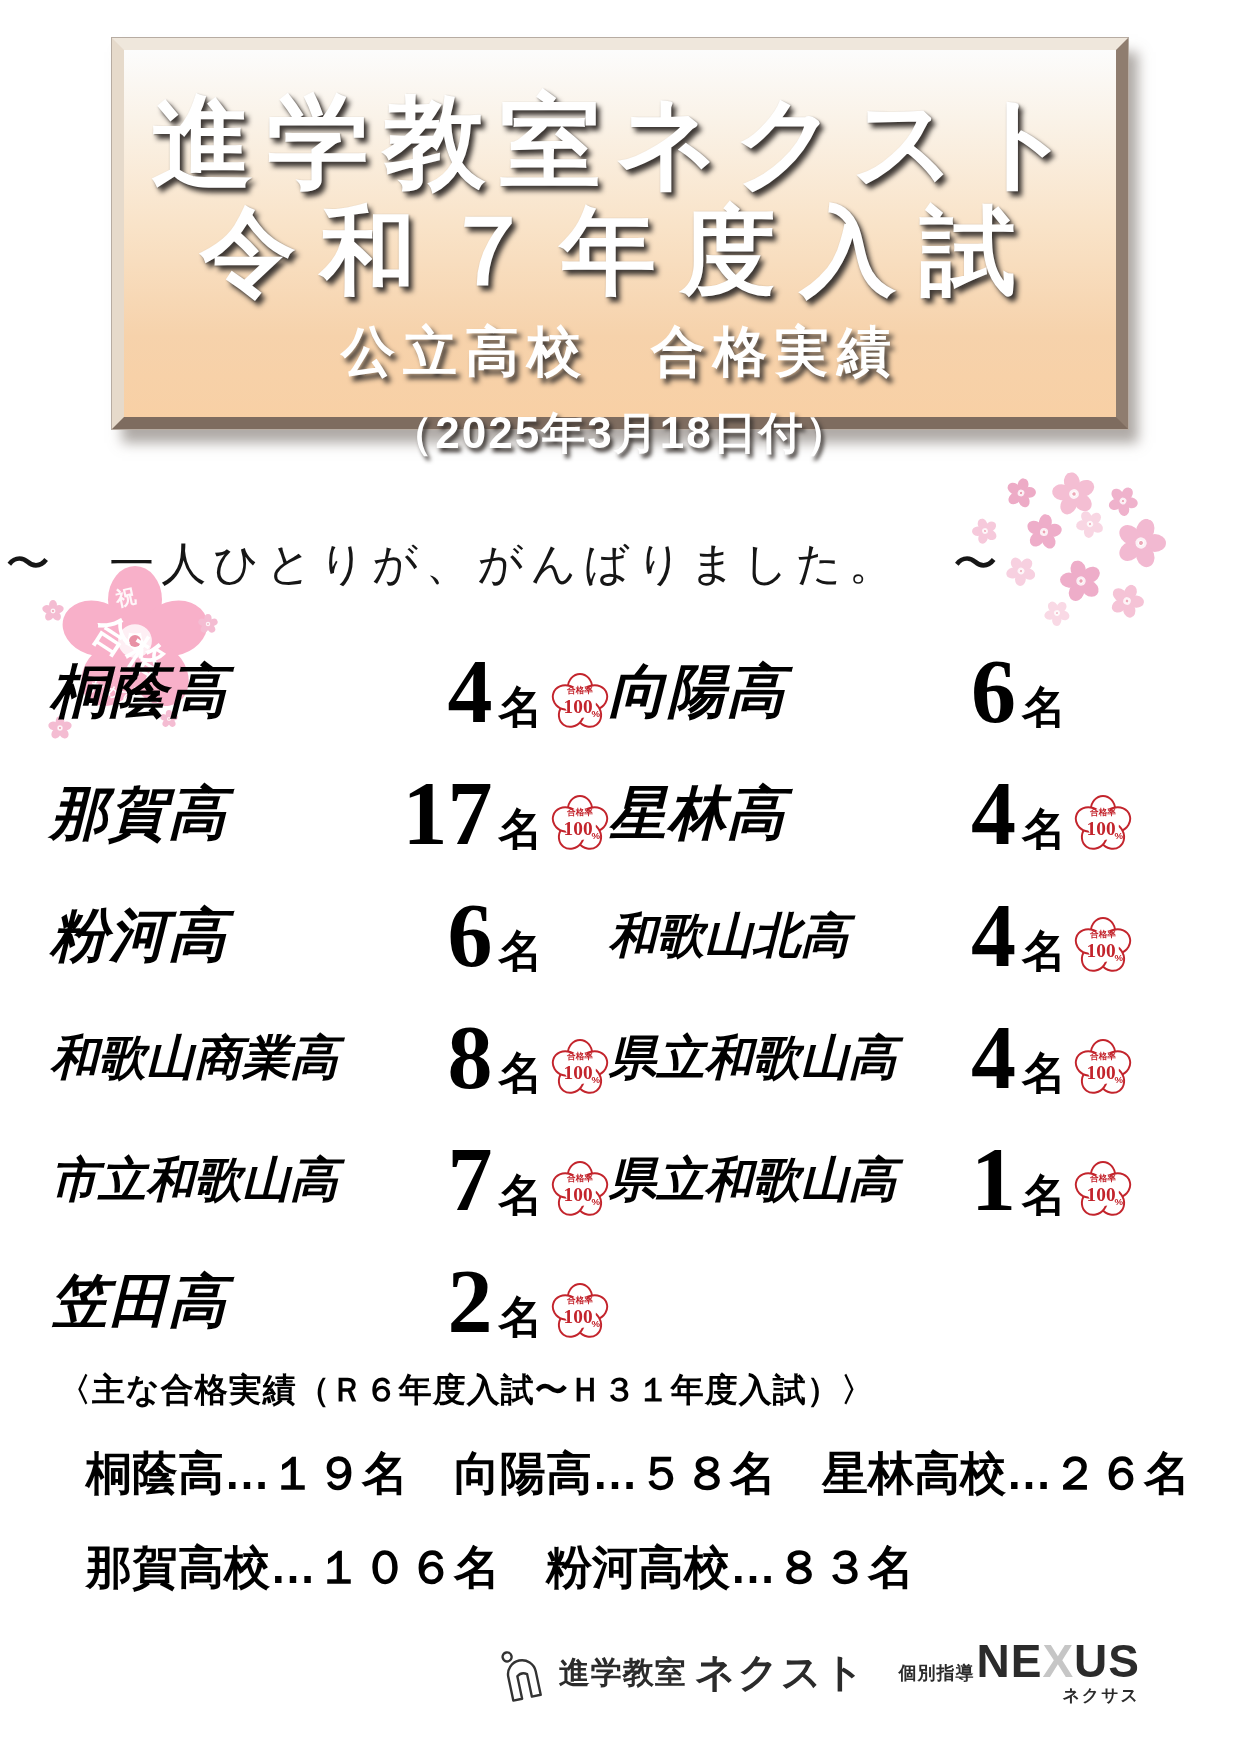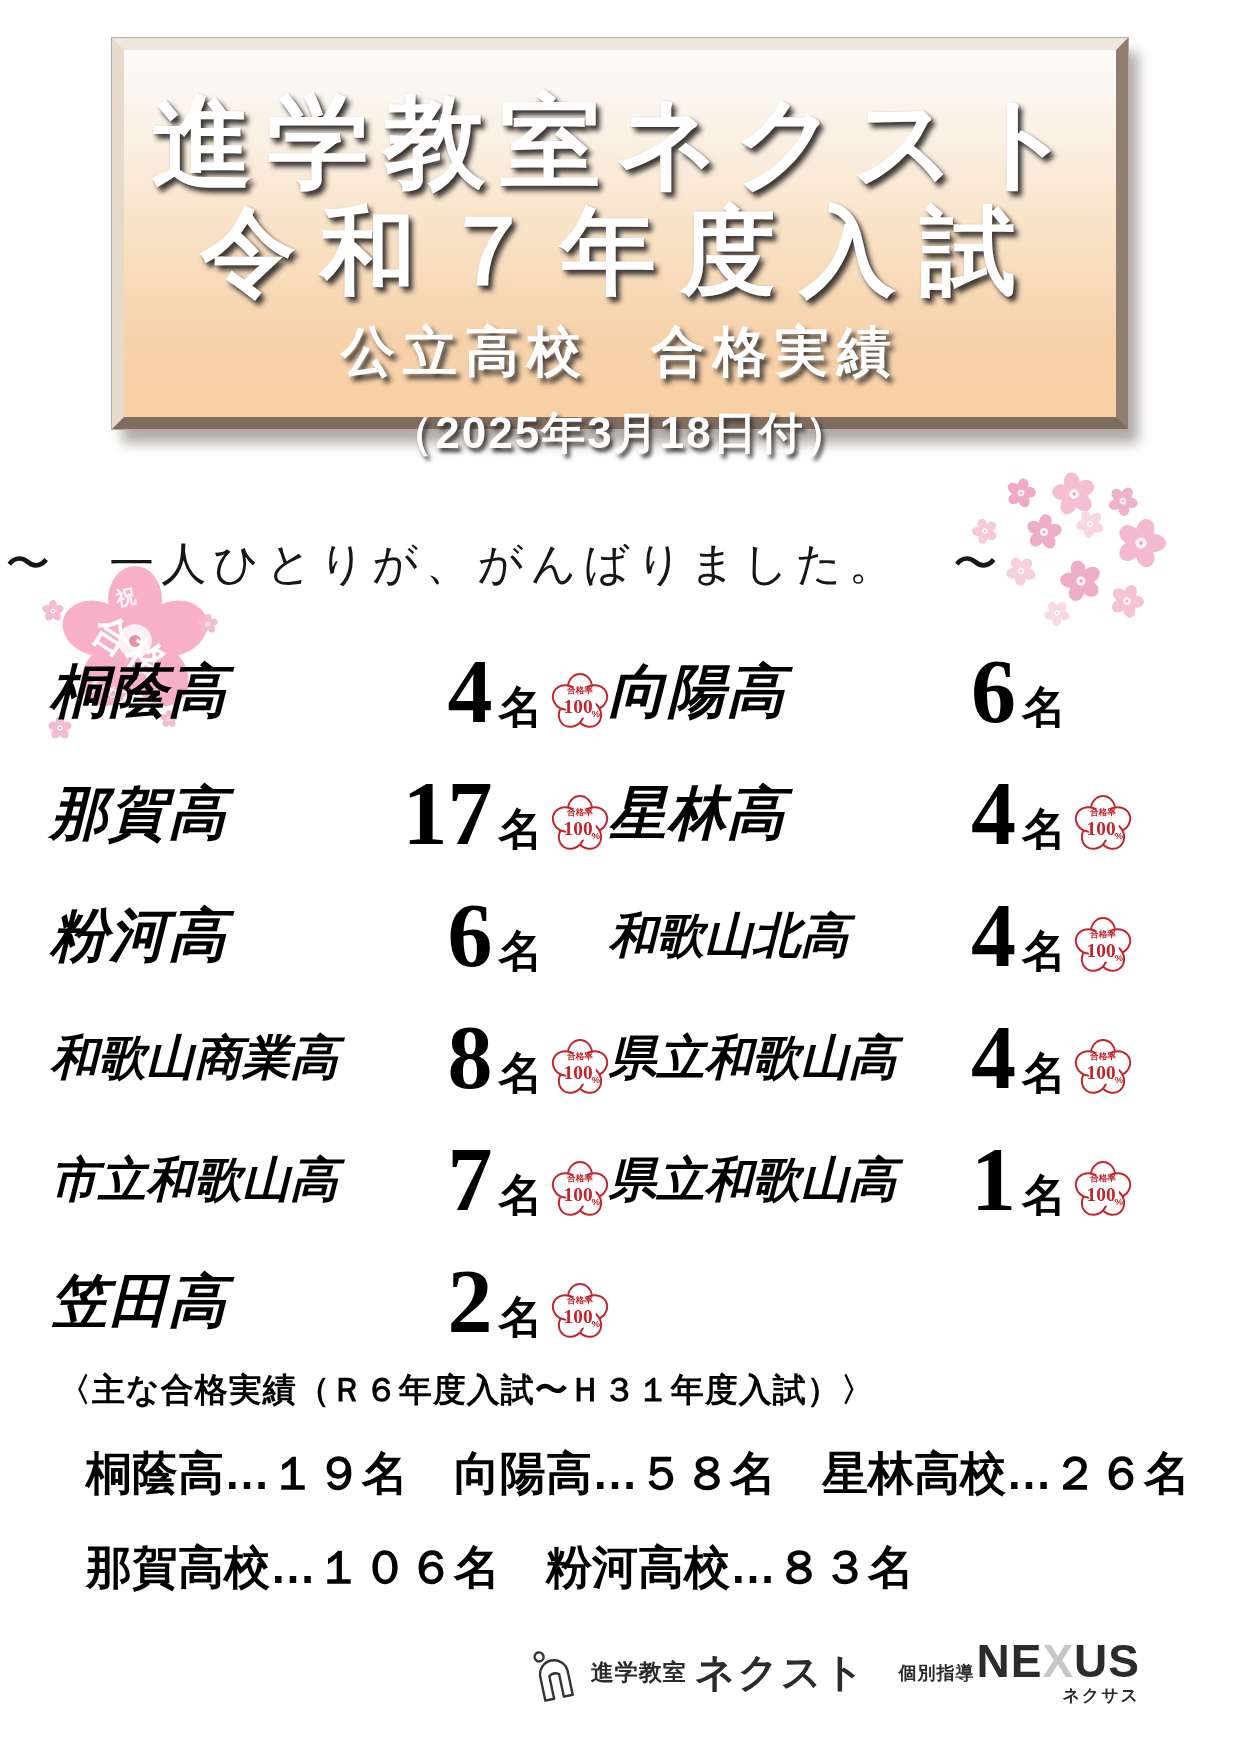--- a/index.html
+++ b/index.html
@@ -71,21 +71,21 @@
   .past-heading{font-size:33px;font-weight:bold;letter-spacing:1px;white-space:nowrap;}
   .past-line{font-size:46px;font-weight:bold;margin-left:28px;white-space:nowrap;}
   .past-line.l1{margin-top:30px;}
   .past-line.l2{margin-top:32px;}
   
   .footer{
     position:absolute;top:1638px;right:100px;display:flex;align-items:center;
     color:#2b2b2b;
   }
   .nlogo{width:48px;height:58px;margin-right:12px;}
-  .brand1-small{font-size:23px;font-weight:bold;letter-spacing:1px;}
+  .brand1-small{font-size:31px;font-weight:bold;letter-spacing:1px;}
   .brand1-large{font-size:40px;font-weight:900;letter-spacing:2px;margin-left:8px;}
   .brand2-small{font-size:18px;font-weight:bold;letter-spacing:1px;margin-left:32px;}
   .nexus-block{display:flex;flex-direction:column;align-items:flex-end;margin-left:2px;}
   .brand2-large{font-size:46px;font-weight:900;letter-spacing:1px;line-height:1;}
   .brand2-large .gray-x{color:#c6c6c6;}
   .brand2-sub{font-size:17px;font-weight:bold;margin-top:0px;letter-spacing:2px;}
   .hidden-defs{position:absolute;width:0;height:0;overflow:hidden;}
 </style>
 </head>
 <body>

